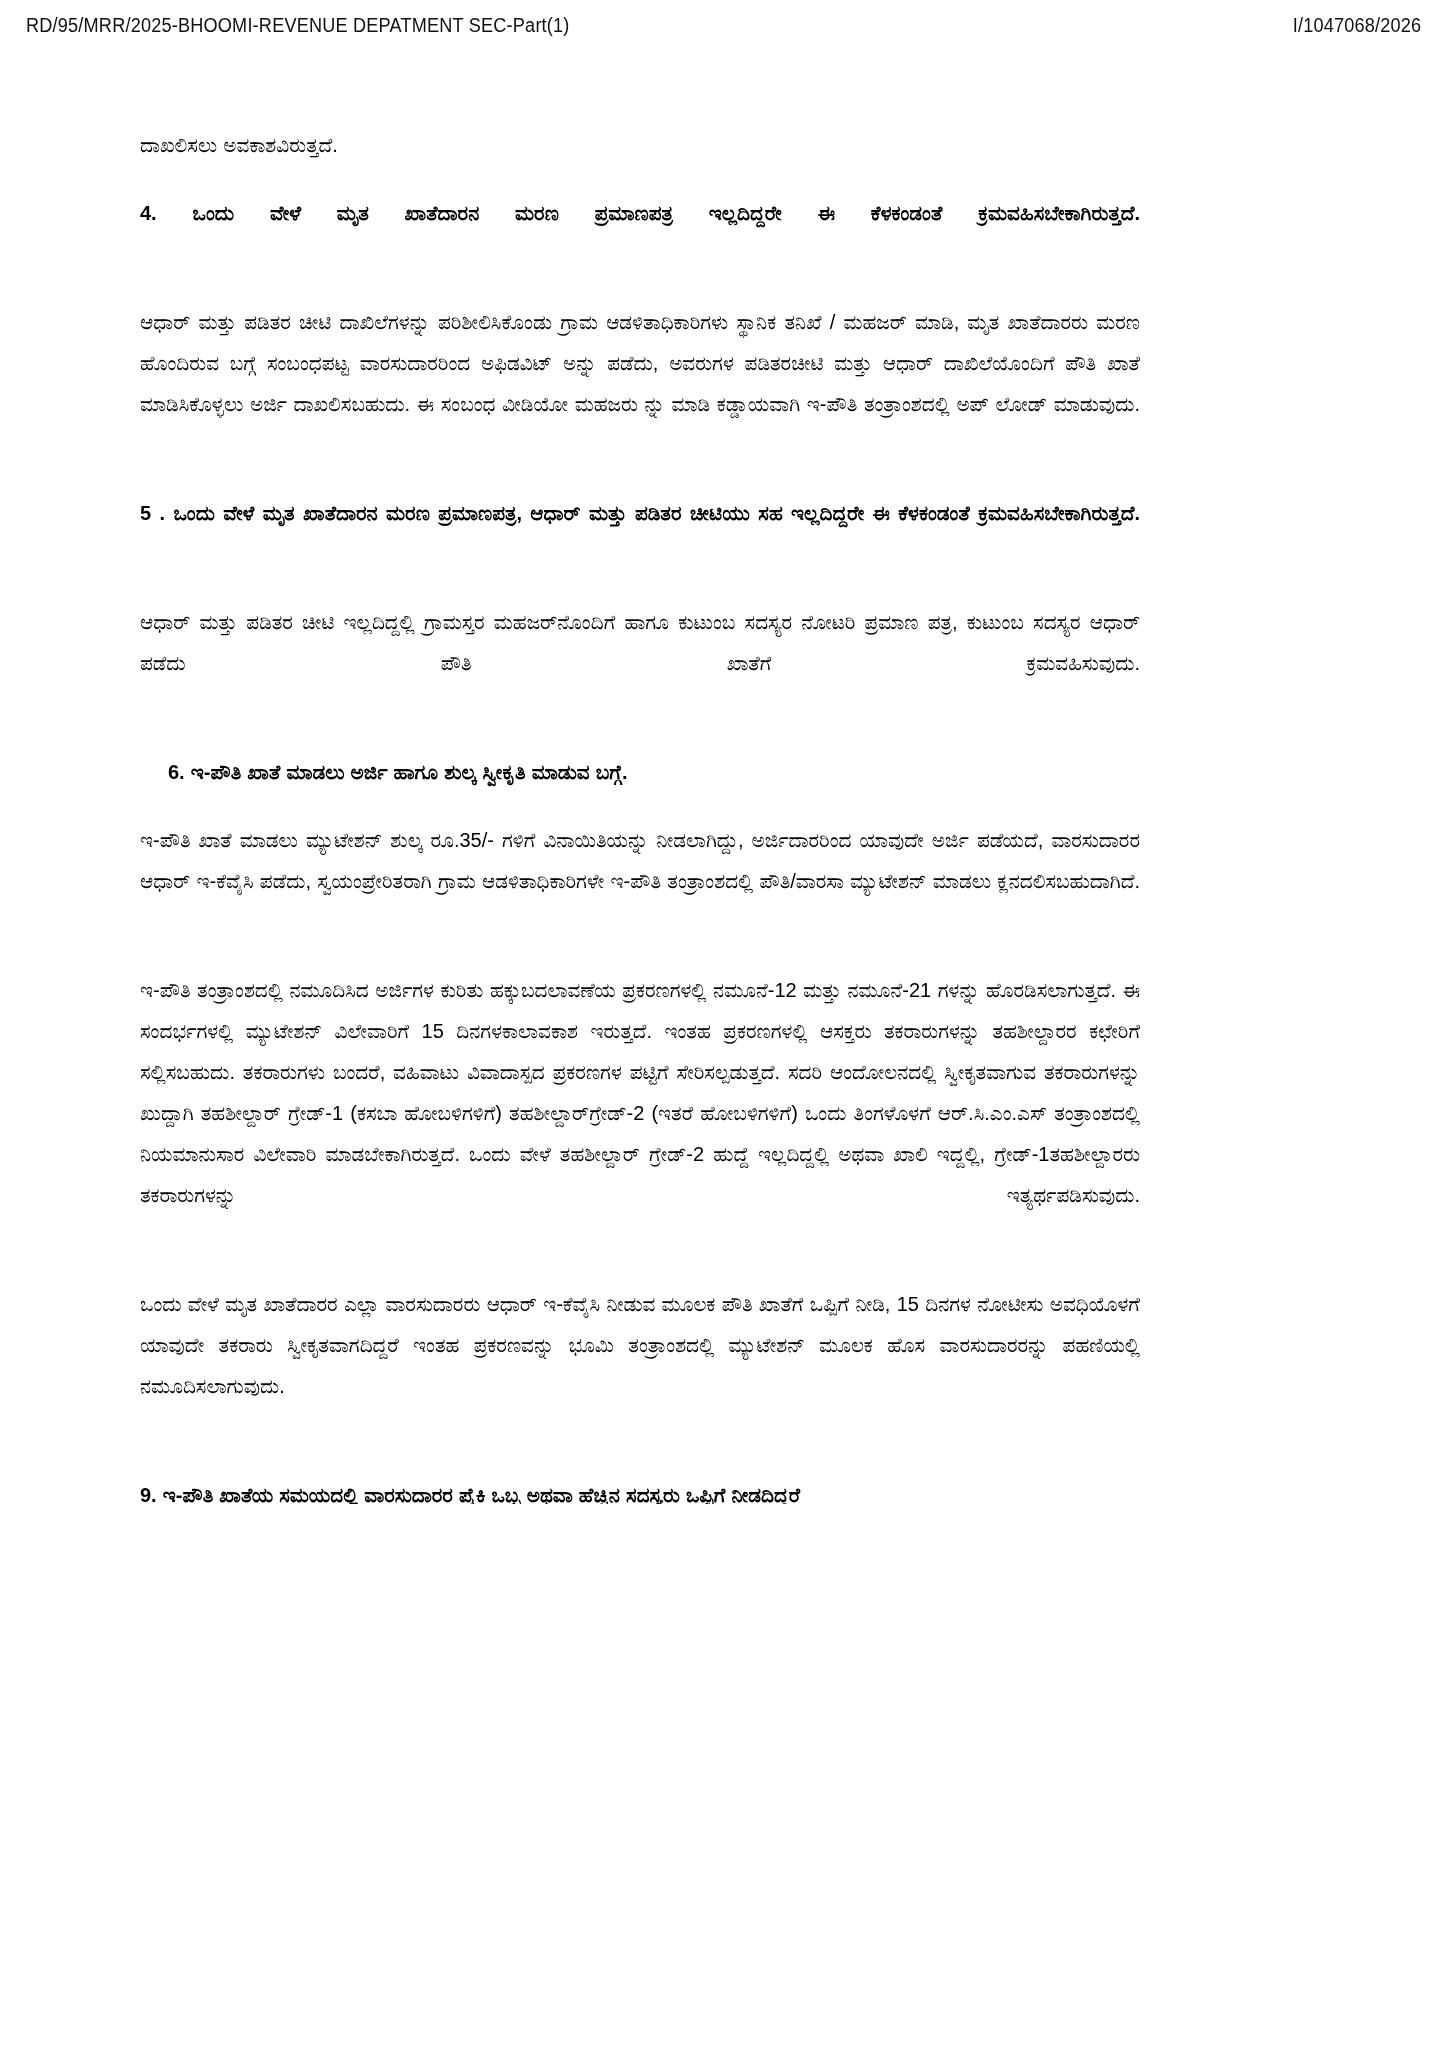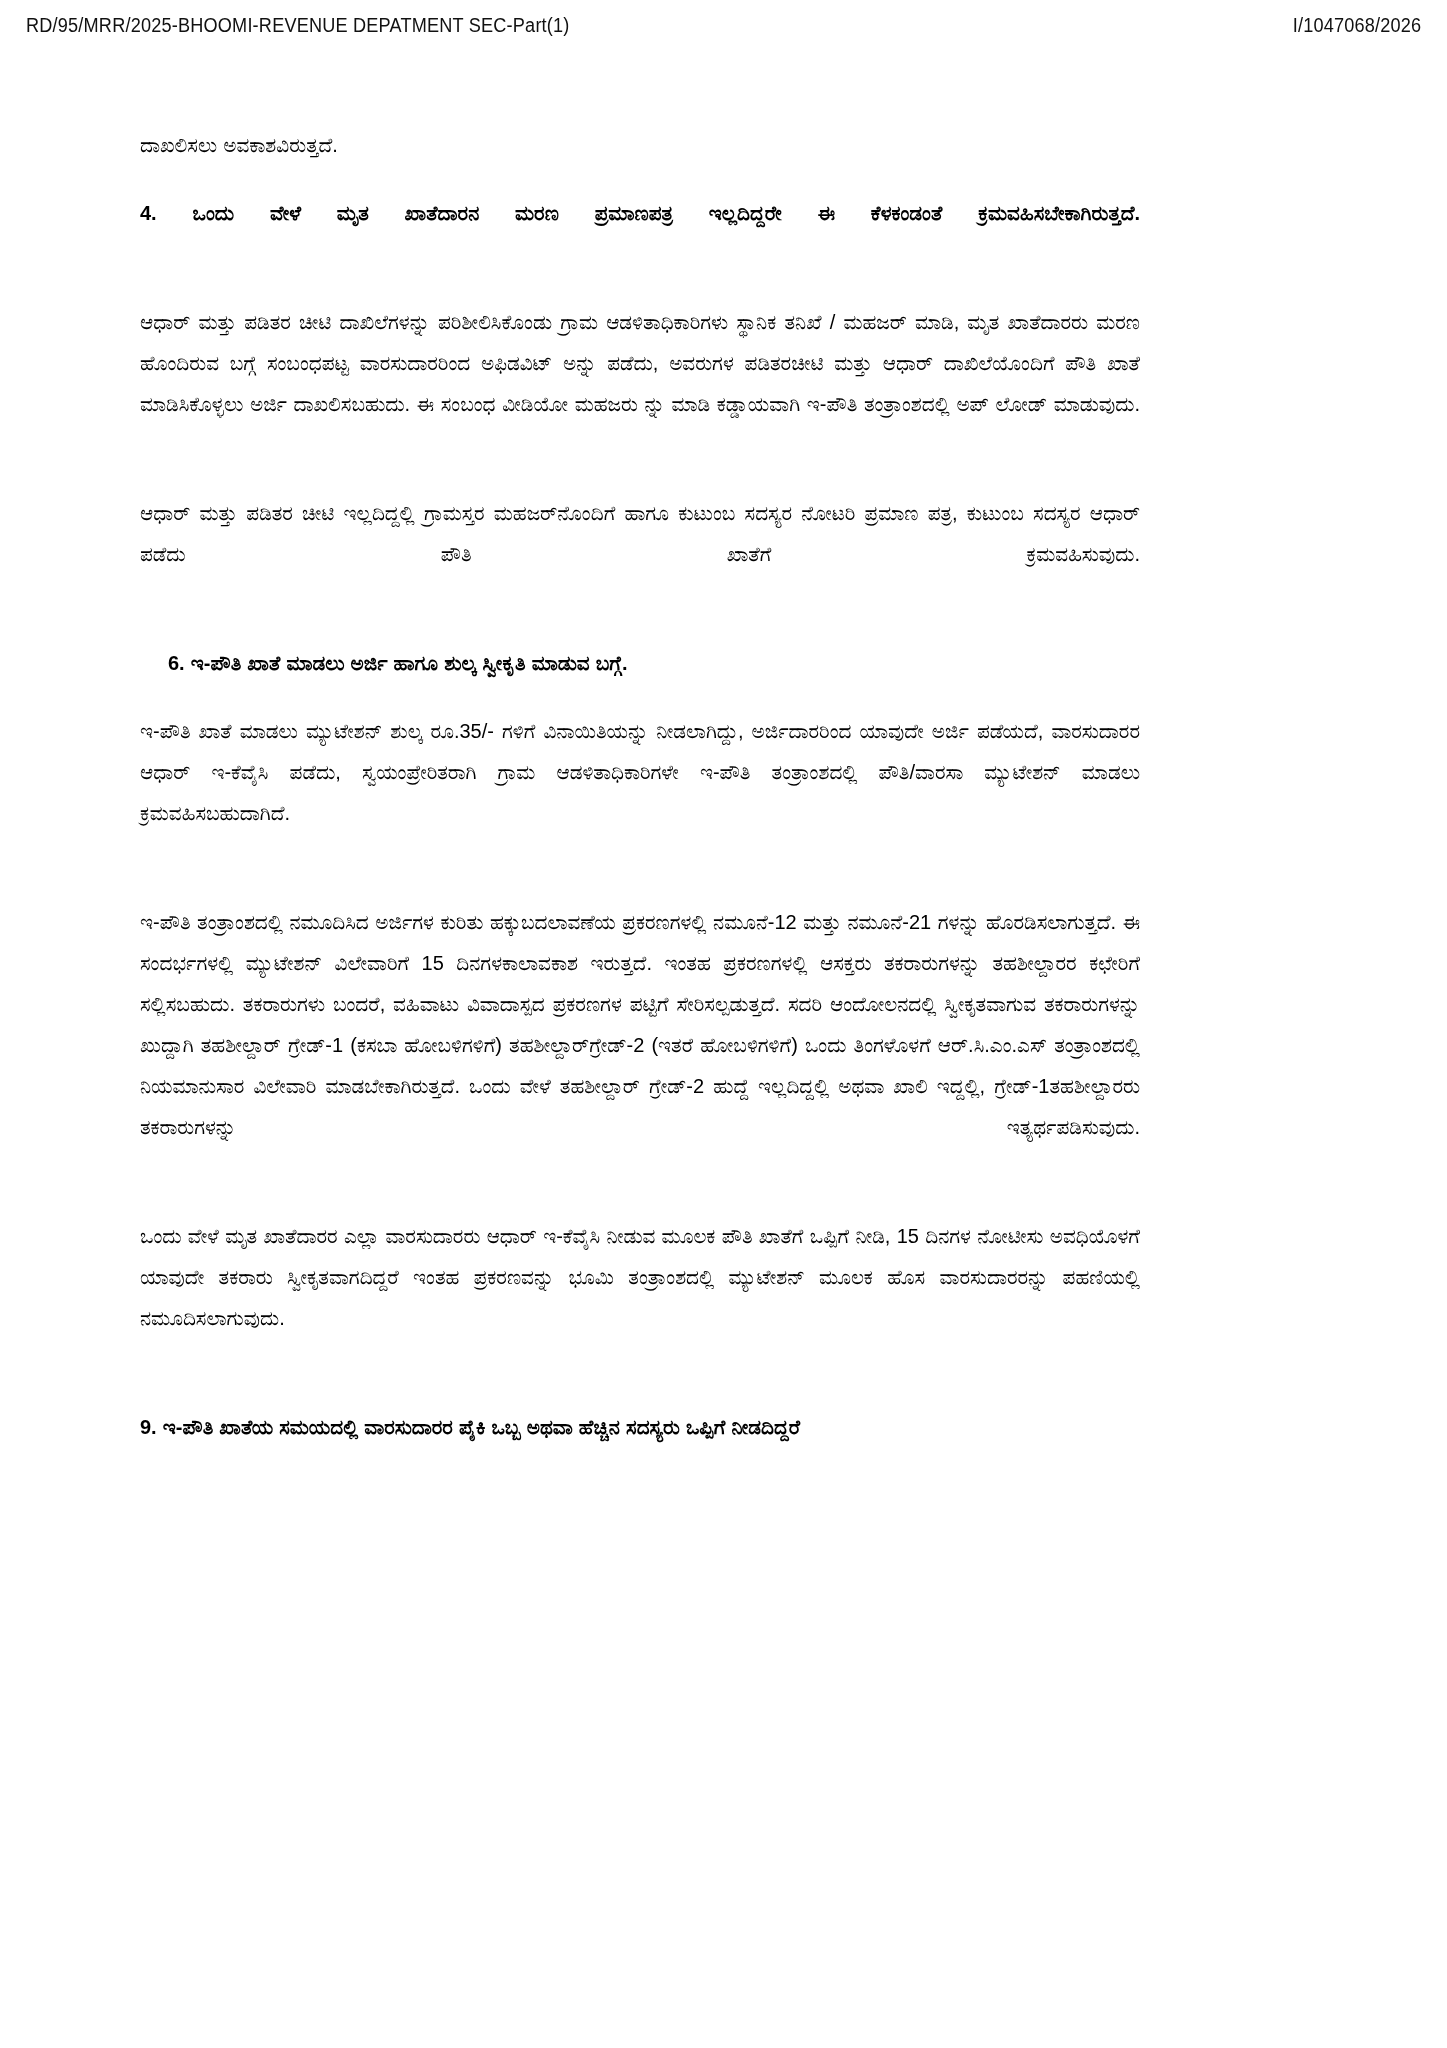--- a/index.html
+++ b/index.html
@@ -101,26 +101,27 @@
   </div>
 
   <div class="content">
 
     <p class="blk plain nojust">ದಾಖಲಿಸಲು ಅವಕಾಶವಿರುತ್ತದೆ.</p>
 
     <p class="blk heading">4.  ಒಂದು ವೇಳೆ ಮೃತ ಖಾತೆದಾರನ ಮರಣ ಪ್ರಮಾಣಪತ್ರ ಇಲ್ಲದಿದ್ದರೇ ಈ ಕೆಳಕಂಡಂತೆ ಕ್ರಮವಹಿಸಬೇಕಾಗಿರುತ್ತದೆ.</p>
 
     <p class="blk plain">ಆಧಾರ್ ಮತ್ತು ಪಡಿತರ ಚೀಟಿ ದಾಖಿಲೆಗಳನ್ನು ಪರಿಶೀಲಿಸಿಕೊಂಡು ಗ್ರಾಮ ಆಡಳಿತಾಧಿಕಾರಿಗಳು ಸ್ಥಾನಿಕ ತನಿಖೆ / ಮಹಜರ್ ಮಾಡಿ, ಮೃತ ಖಾತೆದಾರರು ಮರಣ ಹೊಂದಿರುವ ಬಗ್ಗೆ ಸಂಬಂಧಪಟ್ಟ ವಾರಸುದಾರರಿಂದ ಅಫಿಡವಿಟ್ ಅನ್ನು ಪಡೆದು, ಅವರುಗಳ ಪಡಿತರಚೀಟಿ ಮತ್ತು ಆಧಾರ್ ದಾಖಿಲೆಯೊಂದಿಗೆ ಪೌತಿ ಖಾತೆ ಮಾಡಿಸಿಕೊಳ್ಳಲು ಅರ್ಜಿ ದಾಖಲಿಸಬಹುದು. ಈ ಸಂಬಂಧ ವೀಡಿಯೋ ಮಹಜರು ನ್ನು ಮಾಡಿ ಕಡ್ಡಾಯವಾಗಿ ಇ-ಪೌತಿ ತಂತ್ರಾಂಶದಲ್ಲಿ ಅಪ್ ಲೋಡ್ ಮಾಡುವುದು.</p>
 
+    <p class="blk heading">5 . ಒಂದು ವೇಳೆ ಮೃತ ಖಾತೆದಾರನ ಮರಣ ಪ್ರಮಾಣಪತ್ರ, ಆಧಾರ್ ಮತ್ತು ಪಡಿತರ ಚೀಟಿಯು ಸಹ ಇಲ್ಲದಿದ್ದರೇ ಈ ಕೆಳಕಂಡಂತೆ ಕ್ರಮವಹಿಸಬೇಕಾಗಿರುತ್ತದೆ.</p>
 
     <p class="blk plain">ಆಧಾರ್ ಮತ್ತು ಪಡಿತರ ಚೀಟಿ ಇಲ್ಲದಿದ್ದಲ್ಲಿ ಗ್ರಾಮಸ್ತರ ಮಹಜರ್‌ನೊಂದಿಗೆ ಹಾಗೂ ಕುಟುಂಬ ಸದಸ್ಯರ ನೋಟರಿ ಪ್ರಮಾಣ ಪತ್ರ, ಕುಟುಂಬ ಸದಸ್ಯರ ಆಧಾರ್ ಪಡೆದು ಪೌತಿ ಖಾತೆಗೆ ಕ್ರಮವಹಿಸುವುದು.</p>
 
     <p class="blk heading indent-sm nojust"> 6.  ಇ-ಪೌತಿ ಖಾತೆ ಮಾಡಲು ಅರ್ಜಿ ಹಾಗೂ ಶುಲ್ಕ ಸ್ವೀಕೃತಿ ಮಾಡುವ ಬಗ್ಗೆ.</p>
 
-    <p class="blk plain">ಇ-ಪೌತಿ ಖಾತೆ ಮಾಡಲು ಮ್ಯುಟೇಶನ್ ಶುಲ್ಕ ರೂ.35/- ಗಳಿಗೆ ವಿನಾಯಿತಿಯನ್ನು ನೀಡಲಾಗಿದ್ದು, ಅರ್ಜಿದಾರರಿಂದ ಯಾವುದೇ ಅರ್ಜಿ ಪಡೆಯದೆ, ವಾರಸುದಾರರ ಆಧಾರ್ ಇ-ಕೆವೈಸಿ ಪಡೆದು, ಸ್ವಯಂಪ್ರೇರಿತರಾಗಿ ಗ್ರಾಮ ಆಡಳಿತಾಧಿಕಾರಿಗಳೇ ಇ-ಪೌತಿ ತಂತ್ರಾಂಶದಲ್ಲಿ ಪೌತಿ/ವಾರಸಾ ಮ್ಯುಟೇಶನ್ ಮಾಡಲು ಕ್ರಮವಹಿಸಬಹುದಾಗಿದೆ.</p>
+    <p class="blk plain">ಇ-ಪೌತಿ ಖಾತೆ ಮಾಡಲು ಮ್ಯುಟೇಶನ್ ಶುಲ್ಕ ರೂ.35/- ಗಳಿಗೆ ವಿನಾಯಿತಿಯನ್ನು ನೀಡಲಾಗಿದ್ದು, ಅರ್ಜಿದಾರರಿಂದ ಯಾವುದೇ ಅರ್ಜಿ ಪಡೆಯದೆ, ವಾರಸುದಾರರ ಆಧಾರ್ ಇ-ಕೆವೈಸಿ ಪಡೆದು, ಸ್ವಯಂಪ್ರೇರಿತರಾಗಿ ಗ್ರಾಮ ಆಡಳಿತಾಧಿಕಾರಿಗಳೇ ಇ-ಪೌತಿ ತಂತ್ರಾಂಶದಲ್ಲಿ ಪೌತಿ/ವಾರಸಾ ಮ್ಯುಟೇಶನ್ ಮಾಡಲು ಕ್ಲನದಲಿಸಬಹುದಾಗಿದೆ.</p>
 
 
     <p class="blk plain">ಇ-ಪೌತಿ ತಂತ್ರಾಂಶದಲ್ಲಿ ನಮೂದಿಸಿದ ಅರ್ಜಿಗಳ ಕುರಿತು ಹಕ್ಕುಬದಲಾವಣೆಯ ಪ್ರಕರಣಗಳಲ್ಲಿ ನಮೂನೆ-12 ಮತ್ತು ನಮೂನೆ-21 ಗಳನ್ನು ಹೊರಡಿಸಲಾಗುತ್ತದೆ. ಈ ಸಂದರ್ಭಗಳಲ್ಲಿ ಮ್ಯುಟೇಶನ್ ವಿಲೇವಾರಿಗೆ 15 ದಿನಗಳಕಾಲಾವಕಾಶ ಇರುತ್ತದೆ. ಇಂತಹ ಪ್ರಕರಣಗಳಲ್ಲಿ ಆಸಕ್ತರು ತಕರಾರುಗಳನ್ನು ತಹಶೀಲ್ದಾರರ ಕಛೇರಿಗೆ ಸಲ್ಲಿಸಬಹುದು. ತಕರಾರುಗಳು ಬಂದರೆ, ವಹಿವಾಟು ವಿವಾದಾಸ್ಪದ ಪ್ರಕರಣಗಳ ಪಟ್ಟಿಗೆ ಸೇರಿಸಲ್ಪಡುತ್ತದೆ. ಸದರಿ ಆಂದೋಲನದಲ್ಲಿ ಸ್ವೀಕೃತವಾಗುವ ತಕರಾರುಗಳನ್ನು ಖುದ್ದಾಗಿ ತಹಶೀಲ್ದಾರ್ ಗ್ರೇಡ್-1 (ಕಸಬಾ ಹೋಬಳಿಗಳಿಗೆ) ತಹಶೀಲ್ದಾರ್‌ಗ್ರೇಡ್-2 (ಇತರೆ ಹೋಬಳಿಗಳಿಗೆ) ಒಂದು ತಿಂಗಳೊಳಗೆ ಆರ್.ಸಿ.ಎಂ.ಎಸ್ ತಂತ್ರಾಂಶದಲ್ಲಿ ನಿಯಮಾನುಸಾರ ವಿಲೇವಾರಿ ಮಾಡಬೇಕಾಗಿರುತ್ತದೆ.  ಒಂದು ವೇಳೆ ತಹಶೀಲ್ದಾರ್ ಗ್ರೇಡ್-2 ಹುದ್ದೆ ಇಲ್ಲದಿದ್ದಲ್ಲಿ ಅಥವಾ ಖಾಲಿ ಇದ್ದಲ್ಲಿ, ಗ್ರೇಡ್-1ತಹಶೀಲ್ದಾರರು ತಕರಾರುಗಳನ್ನು ಇತ್ಯರ್ಥಪಡಿಸುವುದು.</p>
 
 
     <p class="blk plain">ಒಂದು ವೇಳೆ ಮೃತ ಖಾತೆದಾರರ ಎಲ್ಲಾ ವಾರಸುದಾರರು ಆಧಾರ್ ಇ-ಕೆವೈಸಿ ನೀಡುವ ಮೂಲಕ ಪೌತಿ ಖಾತೆಗೆ ಒಪ್ಪಿಗೆ ನೀಡಿ, 15 ದಿನಗಳ ನೋಟೀಸು ಅವಧಿಯೊಳಗೆ ಯಾವುದೇ ತಕರಾರು ಸ್ವೀಕೃತವಾಗದಿದ್ದರೆ ಇಂತಹ ಪ್ರಕರಣವನ್ನು ಭೂಮಿ ತಂತ್ರಾಂಶದಲ್ಲಿ ಮ್ಯುಟೇಶನ್ ಮೂಲಕ ಹೊಸ ವಾರಸುದಾರರನ್ನು ಪಹಣಿಯಲ್ಲಿ ನಮೂದಿಸಲಾಗುವುದು.</p>
 
     <p class="blk heading nojust"> 9. ಇ-ಪೌತಿ ಖಾತೆಯ ಸಮಯದಲ್ಲಿ ವಾರಸುದಾರರ ಪೈಕಿ ಒಬ್ಬ ಅಥವಾ ಹೆಚ್ಚಿನ ಸದಸ್ಯರು ಒಪ್ಪಿಗೆ ನೀಡದಿದ್ದರೆ</p>
 
   </div>

